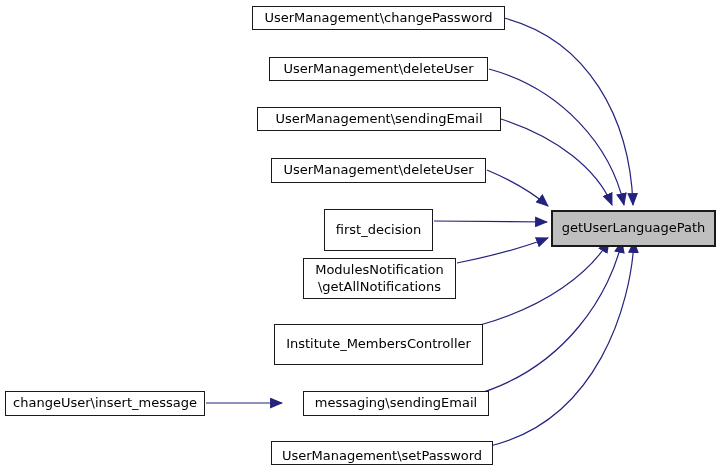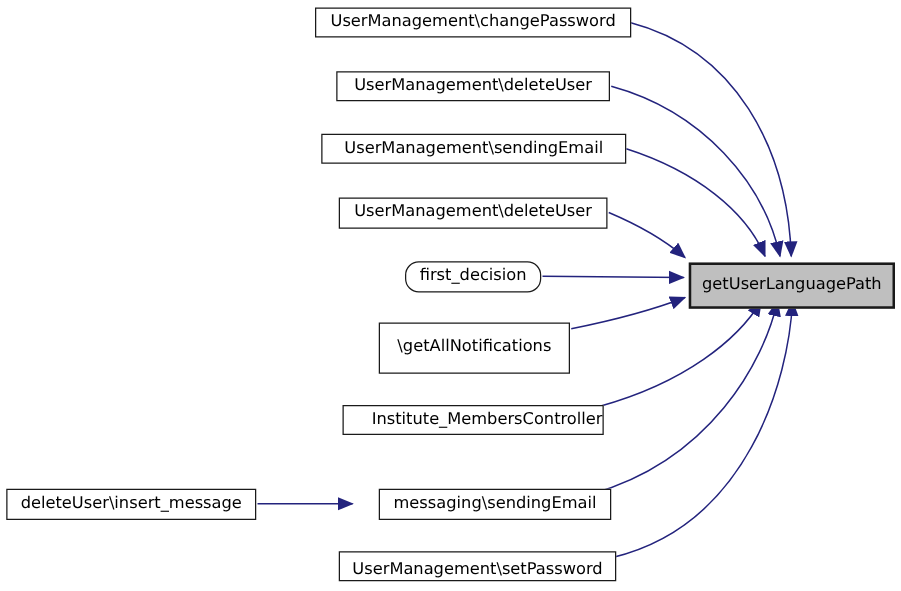--- a/index.html
+++ b/index.html
@@ -84,45 +84,46 @@
   </div>
 
   <div class="node" style="left:257px; top:107px; width:244px; height:24px;">
     <span>UserManagement\sendingEmail</span>
   </div>
 
   <div class="node" style="left:271px; top:158px; width:215px; height:25px;text-align:right;">
     <span>UserManagement\deleteUser</span>
   </div>
 
-  <div class="node" style="left:324px; top:209px; width:109px; height:25px;border-radius:11px;">
+  <div class="node" style="left:324px; top:209px; width:109px; height:42px;">
     <span>first_decision</span>
   </div>
 
   <div class="node" style="left:303px; top:258px; width:153px; height:41px;">
     <div class="lines">
+      <span>ModulesNotification</span>
       <span>\getAllNotifications</span>
     </div>
   </div>
 
-  <div class="node" style="left:274px; top:324px; width:209px; height:24px;justify-content:flex-end;">
+  <div class="node" style="left:274px; top:324px; width:209px; height:41px;">
     <div class="lines">
       <span>Institute_MembersController</span>
     </div>
   </div>
 
   <div class="node" style="left:287px; top:391px; width:186px; height:25px;margin-left:16px;">
     <span>messaging\sendingEmail</span>
   </div>
 
   <div class="node" style="left:271px; top:441px; width:222px; height:24px;align-items:flex-end;">
     <span>UserManagement\setPassword</span>
   </div>
 
   <div class="node" style="left:5px; top:391px; width:200px; height:25px;">
-    <span>deleteUser\insert_message</span>
+    <span>changeUser\insert_message</span>
   </div>
 
   <div class="node target" style="left:551px; top:210px; width:165px; height:37px;">
     <span>getUserLanguagePath</span>
   </div>
 
 </div>
 
 </body></html>

